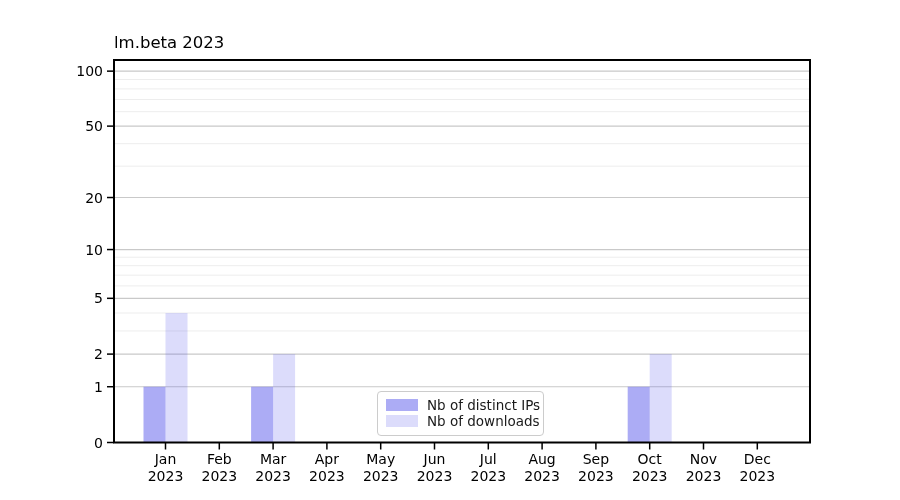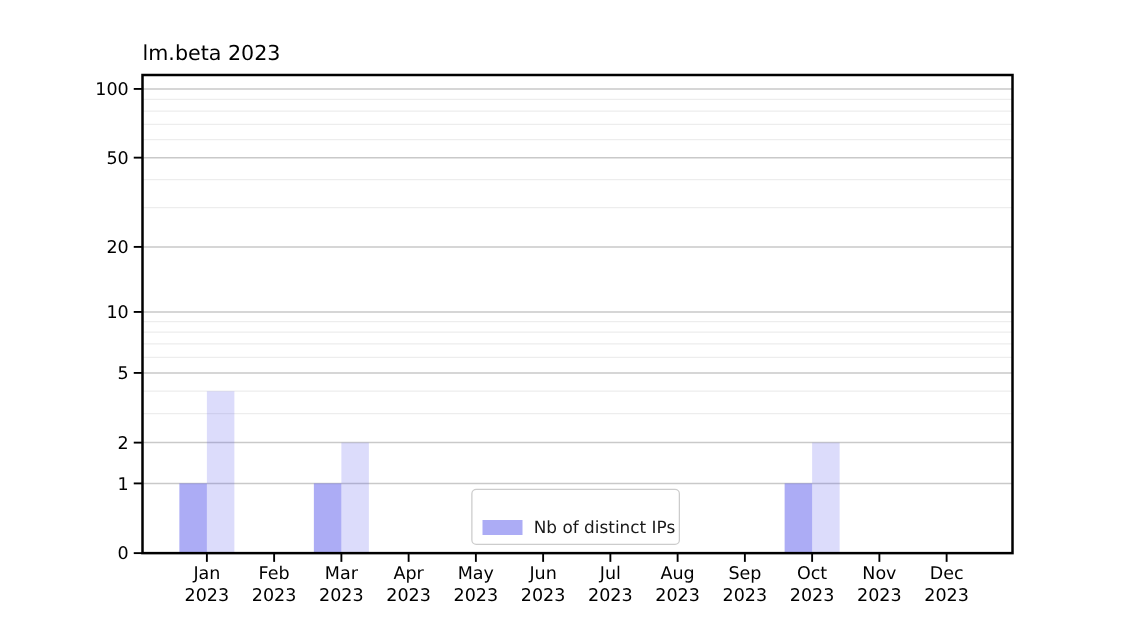--- a/index.html
+++ b/index.html
@@ -23,21 +23,21 @@
     position:absolute;
     left:377px;top:391px;
     width:167px;height:45px;
     box-sizing:border-box;
     background:#ffffff;
     border:1px solid #cccccc;
     border-radius:4px;
     padding:5px 5px 5px 8px;
     display:flex;
     flex-direction:column;
-    justify-content:flex-end;
+    justify-content:flex-start;
   }
   .legend-row{
     display:flex;
     align-items:center;
     height:16px;
   }
   .swatch{
     width:32px;height:12px;
     margin-right:9px;
     flex:0 0 auto;
@@ -133,14 +133,18 @@
       <line x1="757.3" x2="757.3" y1="442.5" y2="449.5" stroke="#000000" stroke-width="1.5"></line>
       <text x="757.3" y="463.5" text-anchor="middle" font-size="14px">Dec</text>
       <text x="757.3" y="480.5" text-anchor="middle" font-size="14px">2023</text>
     </svg>
 
   <div class="legend">
     <div class="legend-row">
       <span class="swatch" style="background-color: rgb(90, 90, 235); opacity: 0.5;"></span>
       <span class="legend-label">Nb of distinct IPs</span>
     </div>
+    <div class="legend-row">
+      <span class="swatch" style="background-color: rgb(90, 90, 235); opacity: 0.21;"></span>
+      <span class="legend-label">Nb of downloads</span>
+    </div>
   </div>
 </div>
 
 </body></html>

